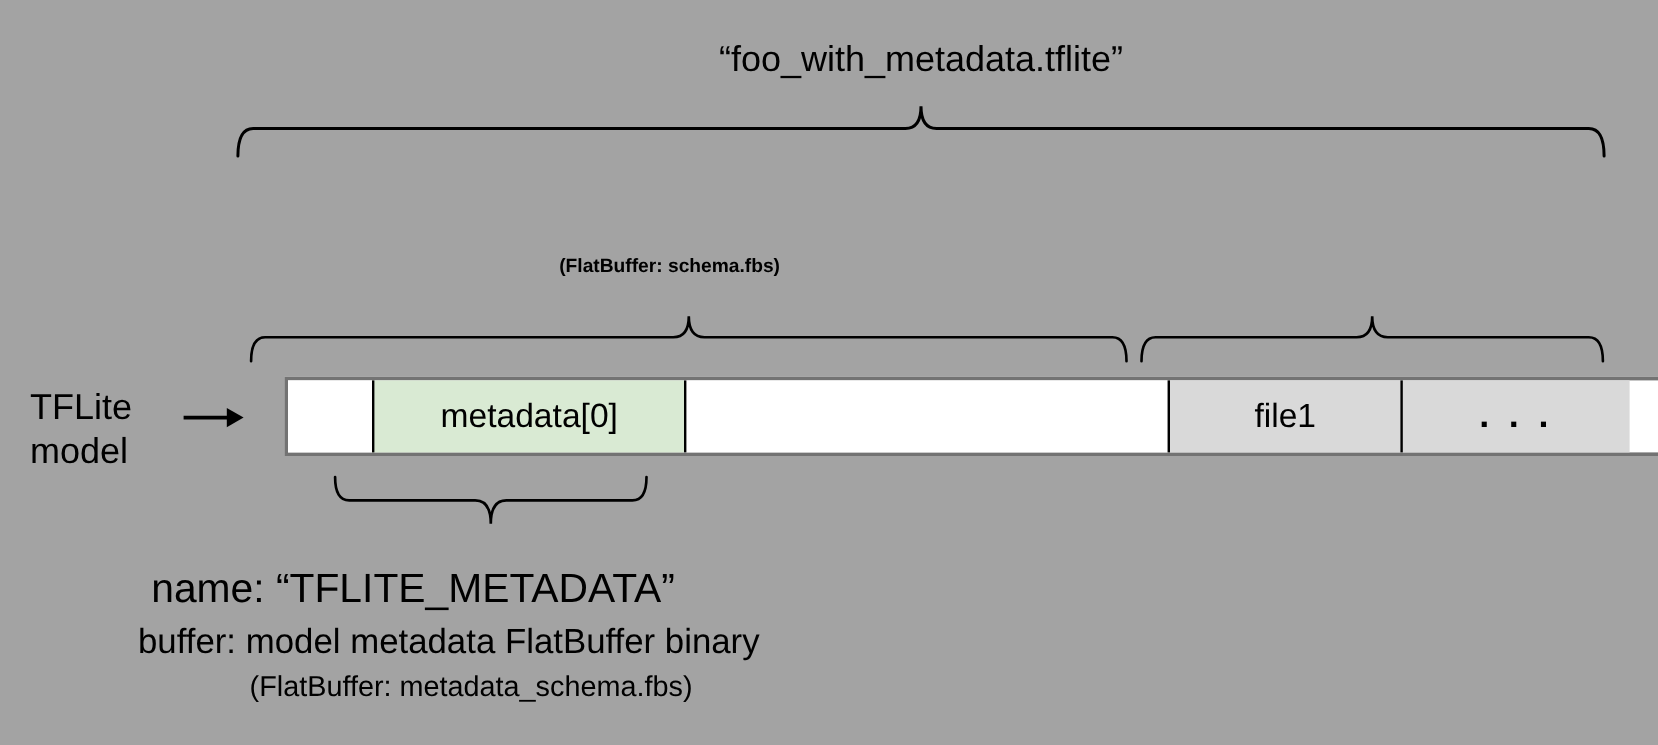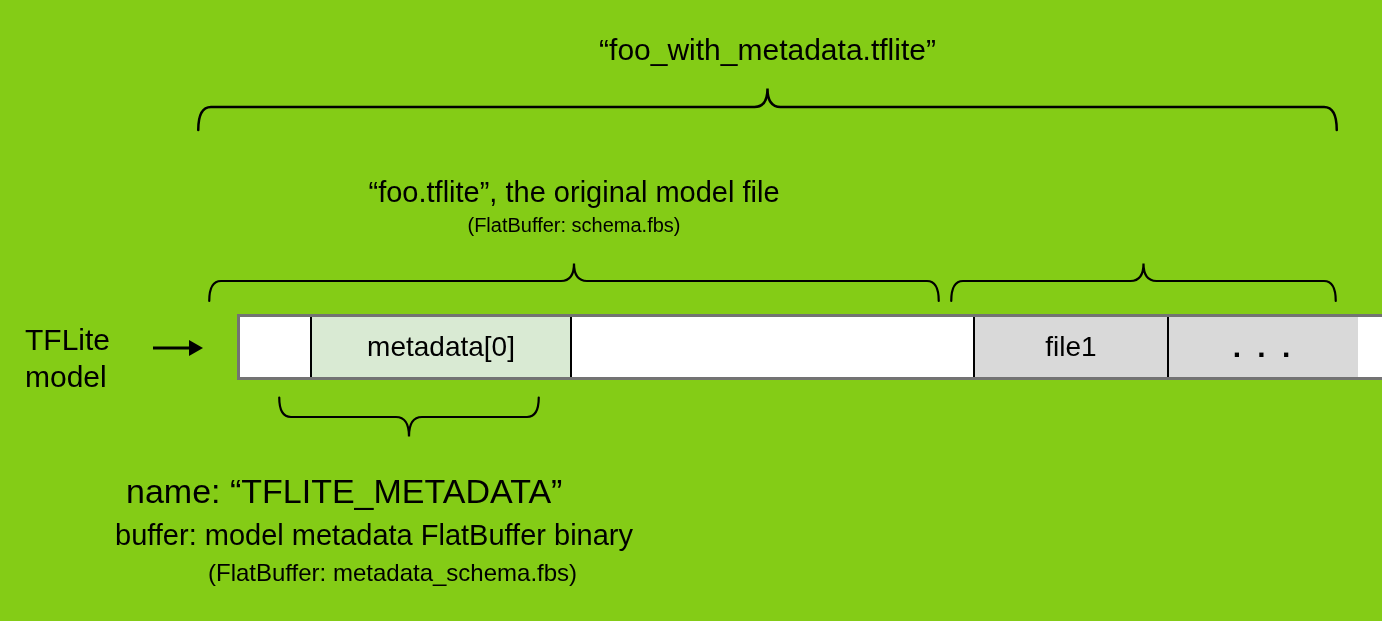--- a/index.html
+++ b/index.html
@@ -6,31 +6,31 @@
     margin: 0;
     padding: 0;
     background: #ffffff;
     font-family: "Liberation Sans", "DejaVu Sans", sans-serif;
     color: #000000;
   }
   .canvas {
     position: relative;
     width: 1382px;
     height: 621px;
-    background: #84cc16;
+    background: #a3a3a3;
     overflow: hidden;
   }
   .abs { position: absolute; white-space: nowrap; text-align: center; }
   .centered { text-align: center; }
   svg.brace, svg.arrow { position: absolute; overflow: visible; display: block; }
 
   
   .title          { left: 197px; top: 33px;  width: 1141px; font-size: 30px; }
   .orig-line1     { left: 208px; top: 176px; width: 732px;  font-size: 29px; }
-  .orig-line2     { left: 208px; top: 214px; width: 732px;  font-size: 20px; }
+  .orig-line2     { left: 192px; top: 214px; width: 732px;  font-size: 16px; font-weight: bold; }
   .assoc-label    { left: 950px; top: 183px; width: 387px;  font-size: 29px; }
   .tflite-line1   { left: 25px;  top: 323px; font-size: 30px; }
   .tflite-line2   { left: 25px;  top: 360px; font-size: 30px; }
   .meta-line1     { left: 126px; top: 472px; font-size: 34px; }
   .meta-line2     { left: 115px; top: 519px; font-size: 29px; }
   .meta-line3     { left: 208px; top: 559px; font-size: 24px; }
 
   
   .brace-full   { left: 197px; top: 87px;  }
   .brace-left   { left: 208px; top: 262px; }
@@ -69,21 +69,20 @@
 <body>
 
 <div class="canvas">
 
   <div class="abs centered title">“foo_with_metadata.tflite”</div>
 
   <svg class="brace brace-full" width="1141" height="46" viewBox="0 0 1141 46">
     <path d="M 1.25,43 Q 1.25,20 14,20 L 557.5,20 Q 570.5,20 570.5,1.5 Q 570.5,20 583.5,20 L 1127,20 Q 1139.75,20 1139.75,43" fill="none" stroke="#000000" stroke-width="2.5" stroke-linecap="round"></path>
   </svg>
 
-  <div class="abs centered orig-line1">“foo.tflite”, the original model file</div>
   <div class="abs centered orig-line2">(FlatBuffer: schema.fbs)</div>
 
 
   <svg class="brace brace-left" width="732" height="42" viewBox="0 0 732 42">
     <path d="M 1.25,39 Q 1.25,19 13,19 L 353,19 Q 366,19 366,1.5 Q 366,19 379,19 L 719,19 Q 730.75,19 730.75,39" fill="none" stroke="#000000" stroke-width="2.2" stroke-linecap="round"></path>
   </svg>
 
   <svg class="brace brace-right" width="387" height="42" viewBox="0 0 387 42">
     <path d="M 1.25,39 Q 1.25,19 13,19 L 180.5,19 Q 193.5,19 193.5,1.5 Q 193.5,19 206.5,19 L 374,19 Q 385.75,19 385.75,39" fill="none" stroke="#000000" stroke-width="2.2" stroke-linecap="round"></path>
   </svg>

